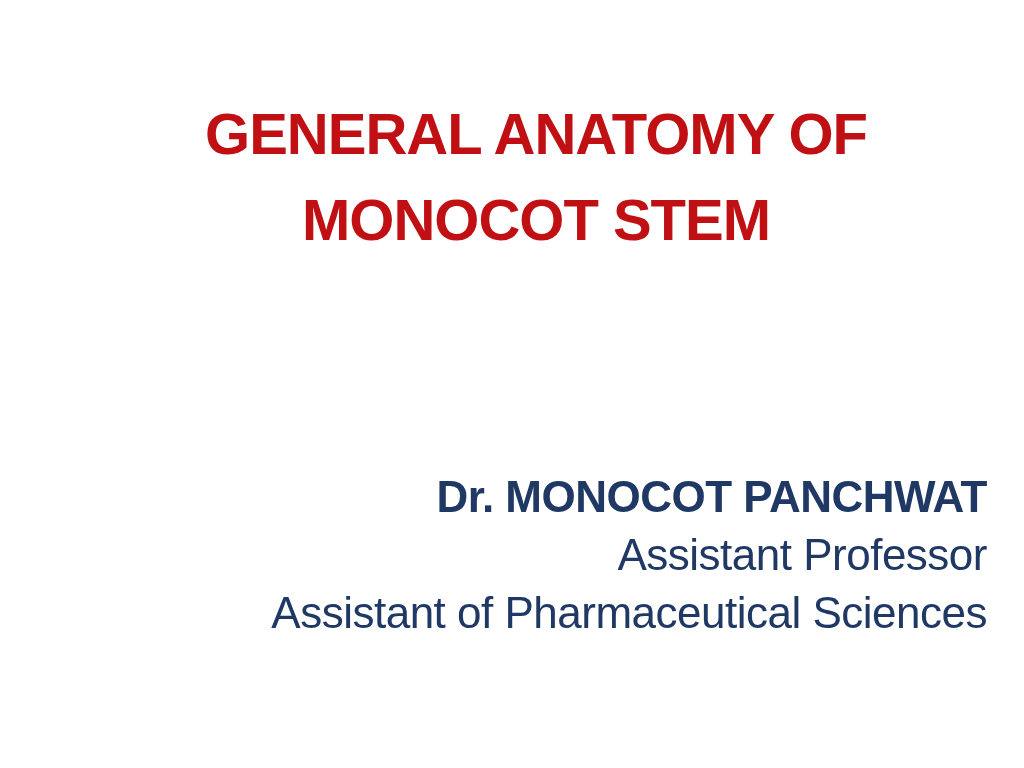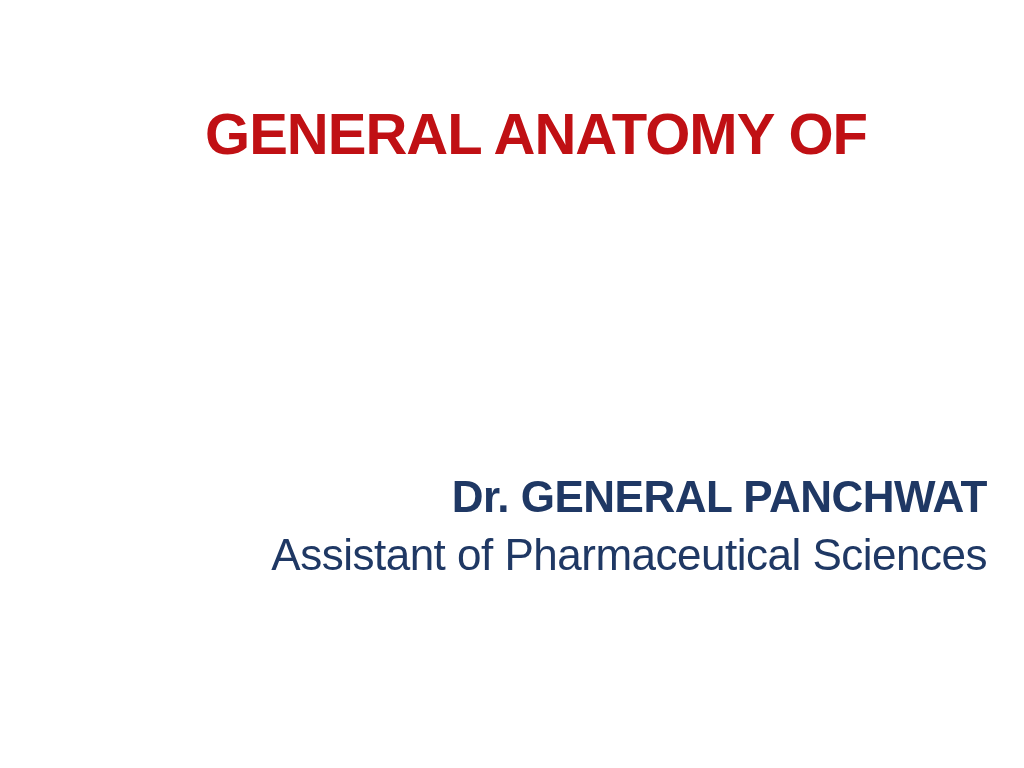--- a/index.html
+++ b/index.html
@@ -48,20 +48,22 @@
     font-weight: bold;
   }
 </style>
 </head>
 <body>
 
 <div class="slide">
 
   <div class="title-block">
     <div class="title-line">GENERAL ANATOMY OF</div>
+    <div class="title-line">MONOCOT STEM</div>
   </div>
 
   <div class="credits-block">
-    <div class="credit-line credit-name">Dr. GENERAL PANCHWAT</div>
+    <div class="credit-line credit-name">Dr. MONOCOT PANCHWAT</div>
+    <div class="credit-line">Assistant Professor</div>
     <div class="credit-line">Assistant of Pharmaceutical Sciences</div>
   </div>
 
 </div>
 
 </body></html>

